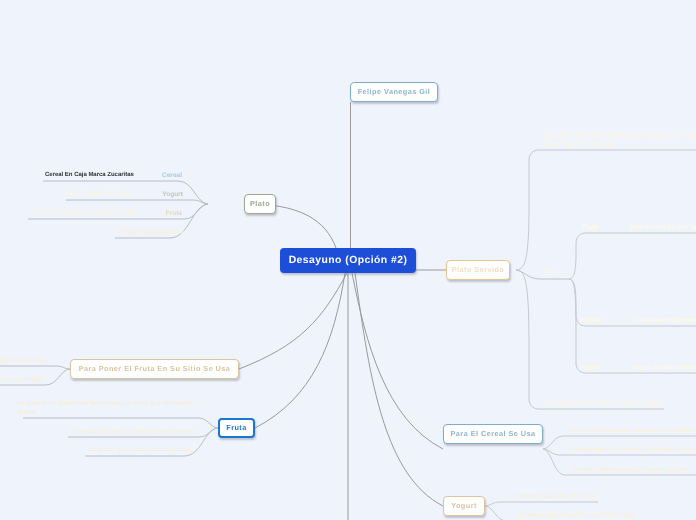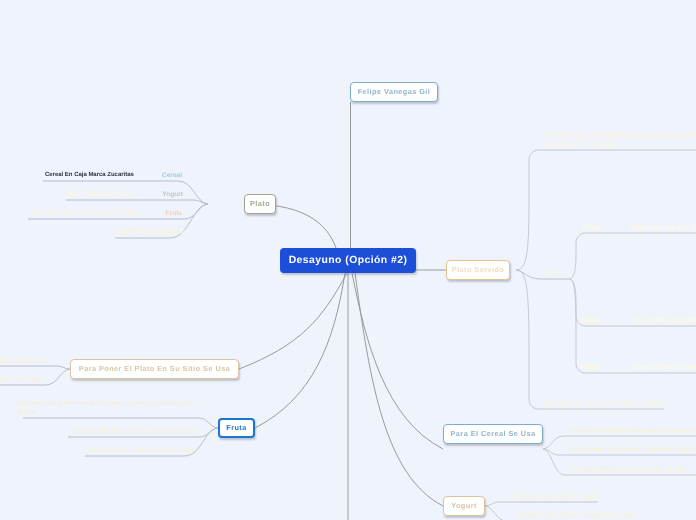--- a/index.html
+++ b/index.html
@@ -76,21 +76,21 @@
 Desechables Y Servilletas</div>
       <div class="txt" style="left: 543px; top: 400px; color: rgb(250, 245, 226); font-size: 6px;">Cada Dos Minutos Sale Un Plato Completo</div>
       <div class="txt" style="left: 544px; top: 268px; color: rgb(252, 248, 221); font-size: 6.6px;">Con</div>
       <div class="txt" style="right: 97px; text-align: right; top: 223px; color: rgb(253, 250, 226); font-size: 6.6px;">Fruta</div>
       <div class="txt" style="left: 630px; top: 224px; color: rgb(253, 250, 226); font-size: 6px;">Fruta Picada De Dos Tipos</div>
       <div class="txt" style="right: 95px; text-align: right; top: 316px; color: rgb(253, 250, 226); font-size: 6.6px;">Cereal</div>
       <div class="txt" style="left: 633px; top: 317px; color: rgb(253, 250, 226); font-size: 6px;">Cereal Marca Zucaritas</div>
       <div class="txt" style="right: 96px; text-align: right; top: 363px; color: rgb(253, 250, 226); font-size: 6.6px;">Yogurt</div>
       <div class="txt" style="left: 632px; top: 364px; color: rgb(253, 250, 226); font-size: 6px;">Yogurt De Sabor Fresa</div>
       <div class="node" style="left: 70px; top: 359px; width: 169px; height: 20px; font-size: 7.3px; letter-spacing: 0.45px; border: 1.5px solid rgb(220, 196, 160); color: rgb(217, 195, 163);">
-        <span>Para Poner El Plato En Su Sitio Se Usa</span>
+        <span>Para Poner El Fruta En Su Sitio Se Usa</span>
       </div>
       <div class="txt" style="left: -60px; top: 357px; color: rgb(247, 241, 218); font-size: 6px;">Un Motor Para Posicionar Cada Plato</div>
       <div class="txt" style="left: -54px; top: 376px; color: rgb(247, 241, 218); font-size: 6px;">Una Banda Para Llevar Los Platos</div>
       <div class="node" style="left: 218px; top: 418px; width: 37px; height: 20px; font-size: 7.3px; letter-spacing: 0.45px; border: 2px solid rgb(27, 118, 210); color: rgb(27, 118, 210);">
         <span>Fruta</span>
       </div>
       <div class="txt" style="left: 17px; top: 400px; color: rgb(244, 238, 218); font-size: 6px;">Un Sensor De Color Para Seleccionar La Fruta Que El Usuario
 Quiera</div>
       <div class="txt" style="left: 74px; top: 428px; color: rgb(246, 240, 220); font-size: 6px;">Una Cuchilla Para Cortar La Fruta Deseada</div>
       <div class="txt" style="left: 88px; top: 447px; color: rgb(246, 240, 220); font-size: 6px;">Un Motor Que Lleve La Fruta Al Plato</div>

